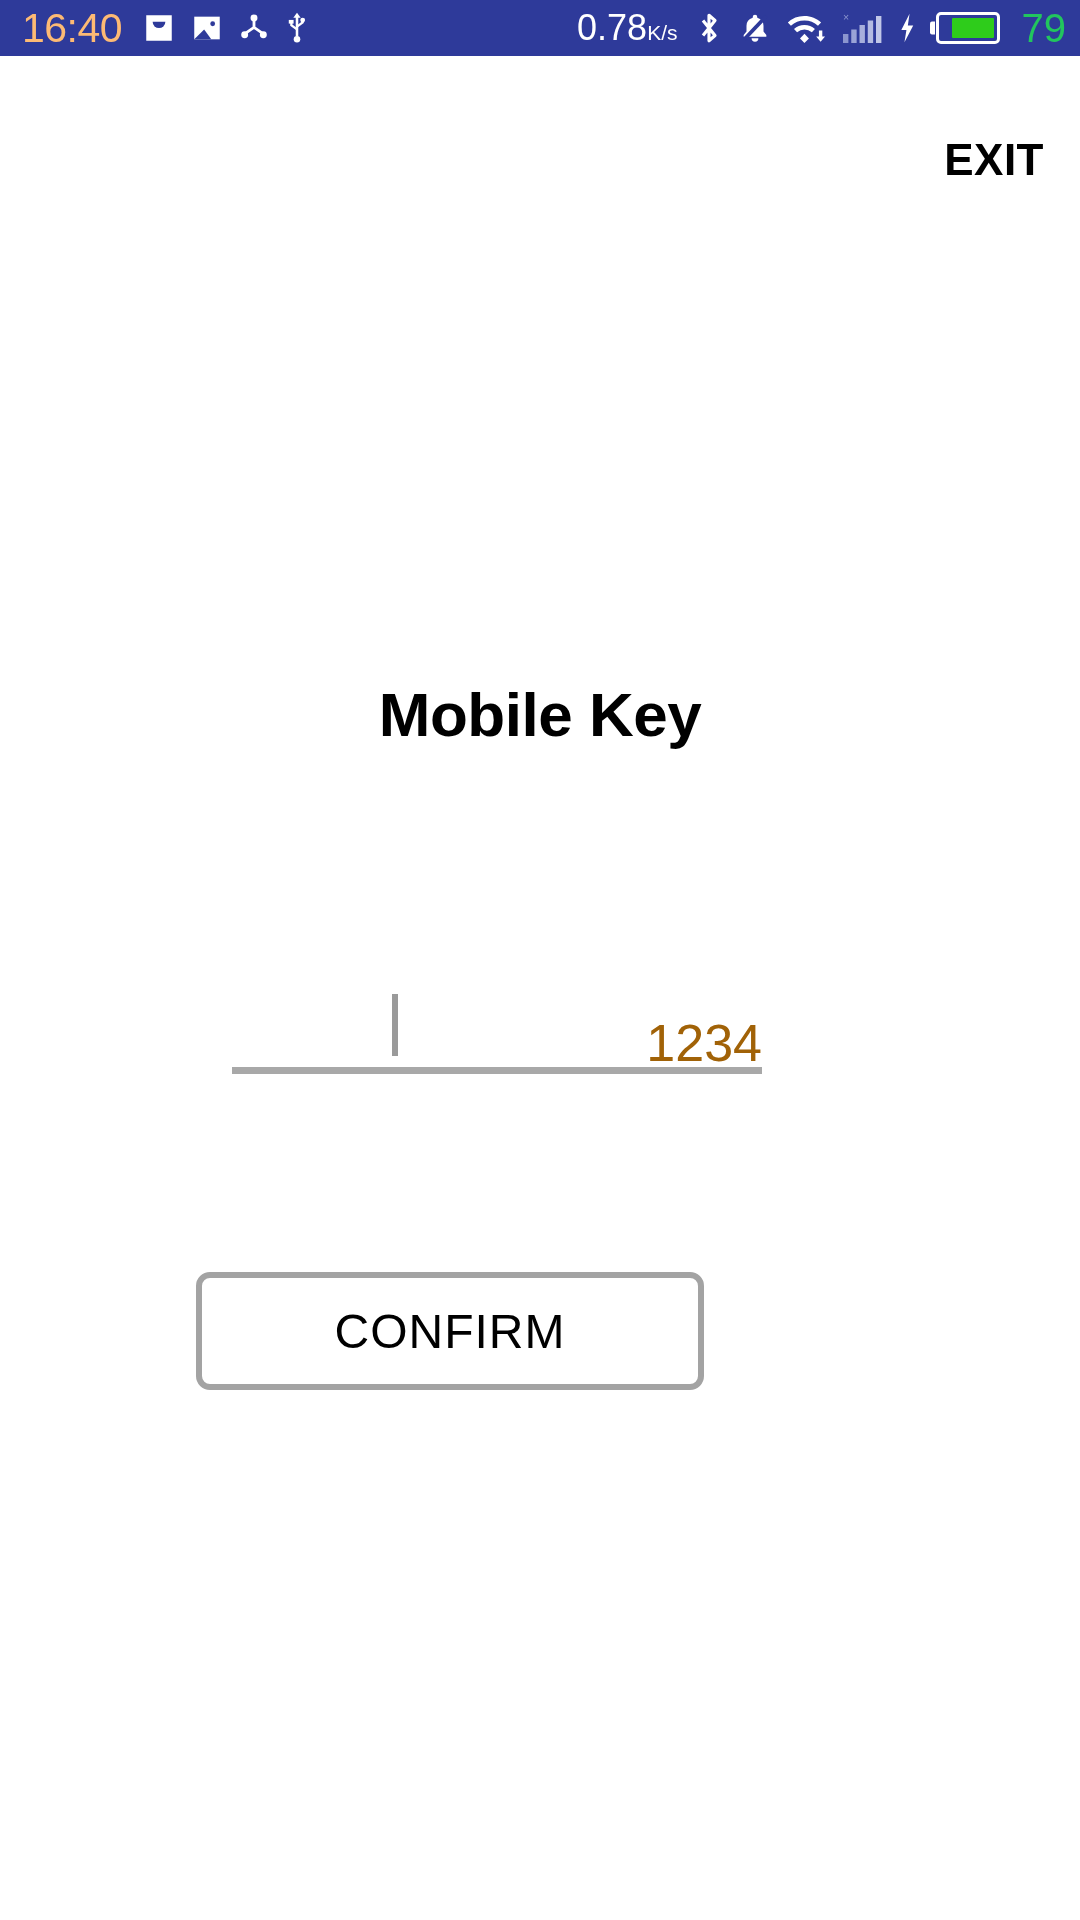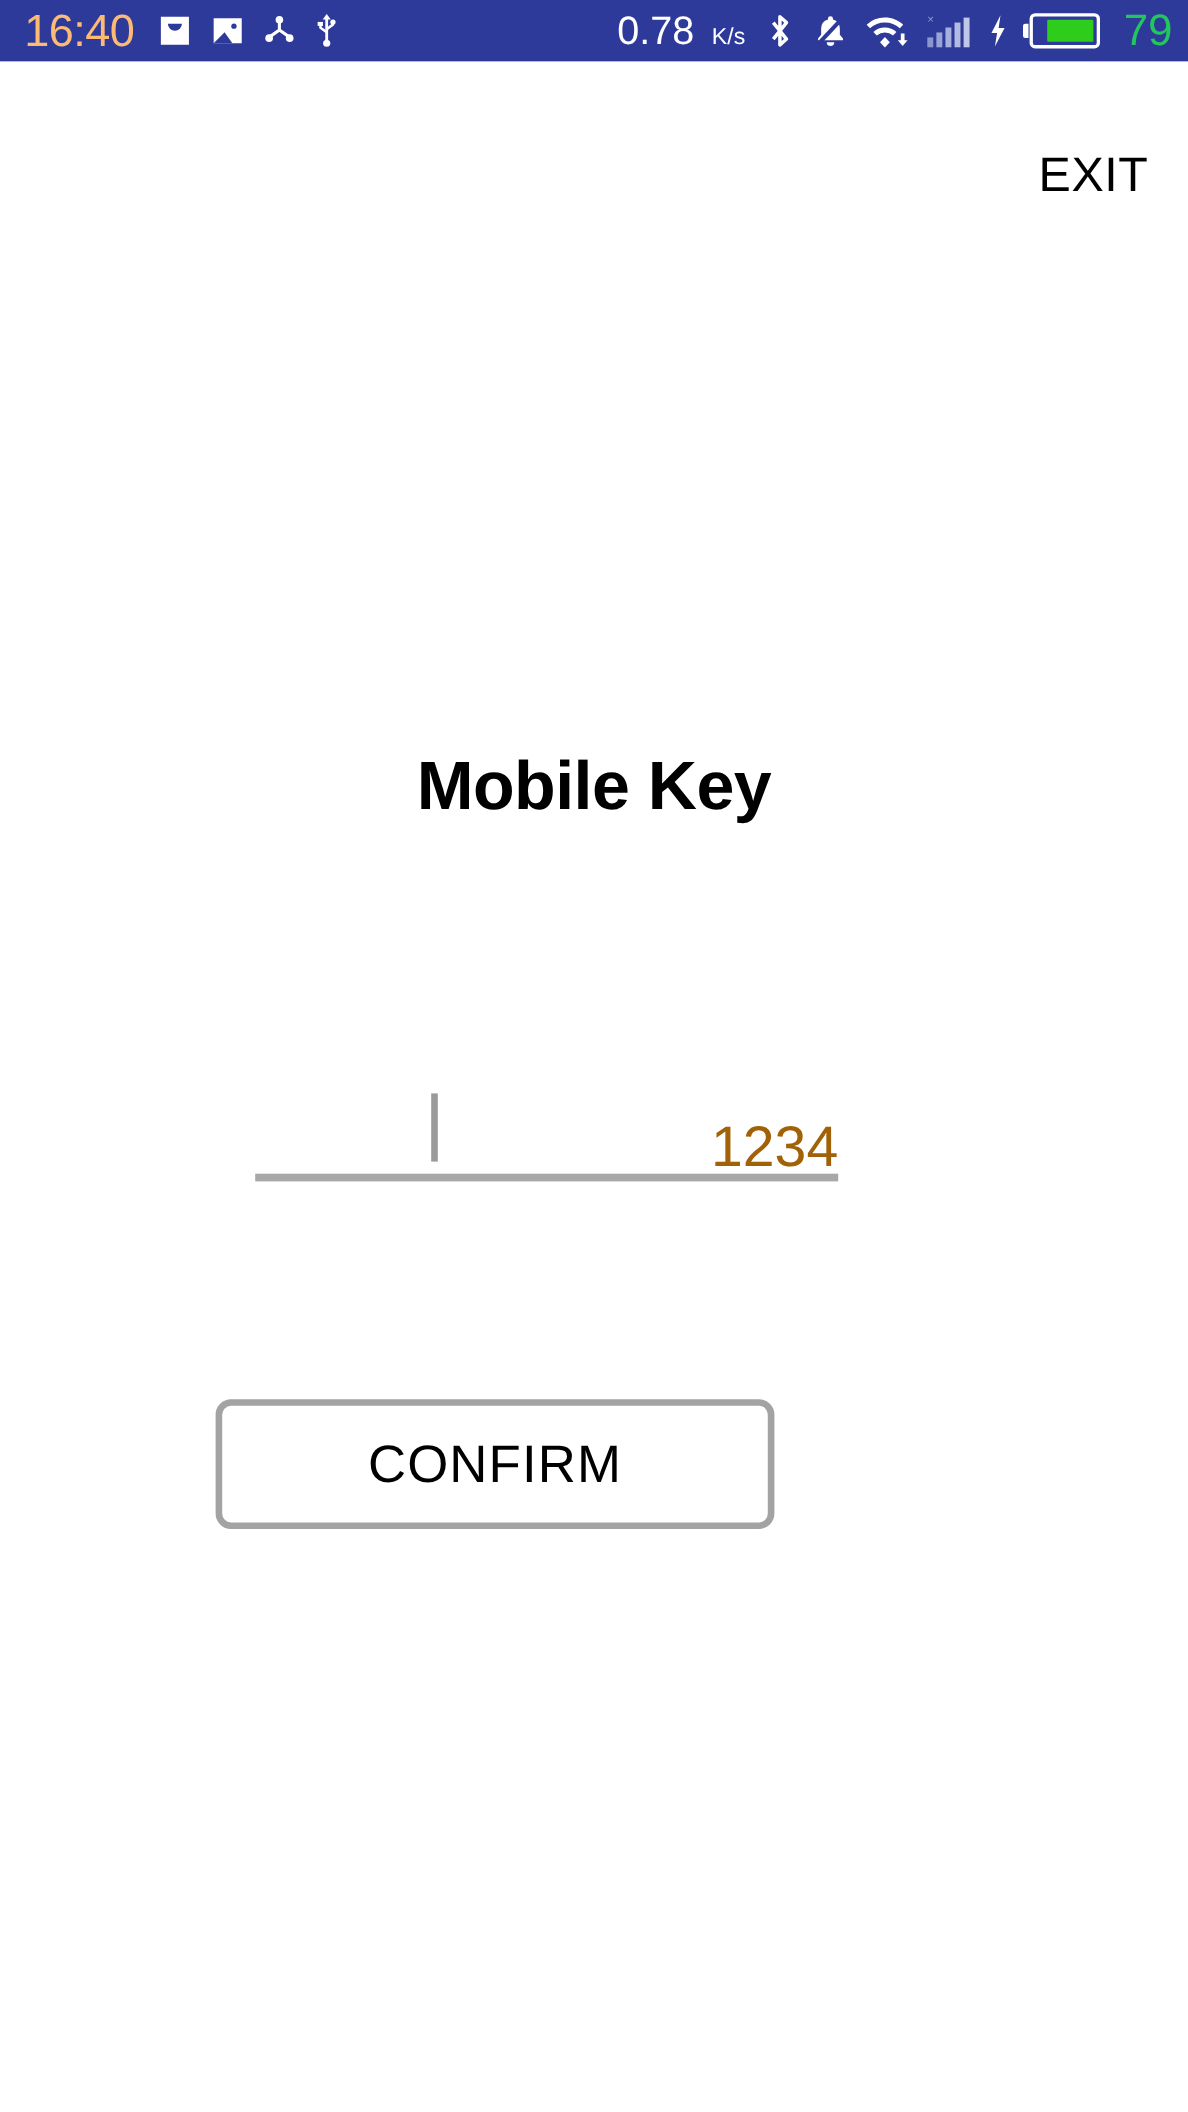--- a/index.html
+++ b/index.html
@@ -48,21 +48,21 @@
     color: #ffffff;
     font-size: 36px;
     line-height: 1;
     white-space: nowrap;
     display: flex;
     align-items: baseline;
     margin-right: 16px;
   }
   #net-speed .unit {
     font-size: 21px;
-    margin-left: 16px;
+    margin-left: 0;
   }
   #battery-level {
     color: #22c55e;
     font-size: 40px;
     line-height: 1;
     margin-left: 8px;
     white-space: nowrap;
   }
   #battery-shell {
     width: 64px;
@@ -102,21 +102,21 @@
     width: 1080px;
     height: 1864px;
     background: #ffffff;
   }
 
   #exit-button {
     position: absolute;
     top: 78px;
     right: 28px;
     font-size: 44px;
-    font-weight: 400;
+    font-weight: 700;
     color: #000000;
     letter-spacing: 0.5px;
     cursor: pointer;
     background: none;
     border: none;
     padding: 4px 8px;
     font-family: "Liberation Sans", sans-serif;
     line-height: 1;
   }
 

